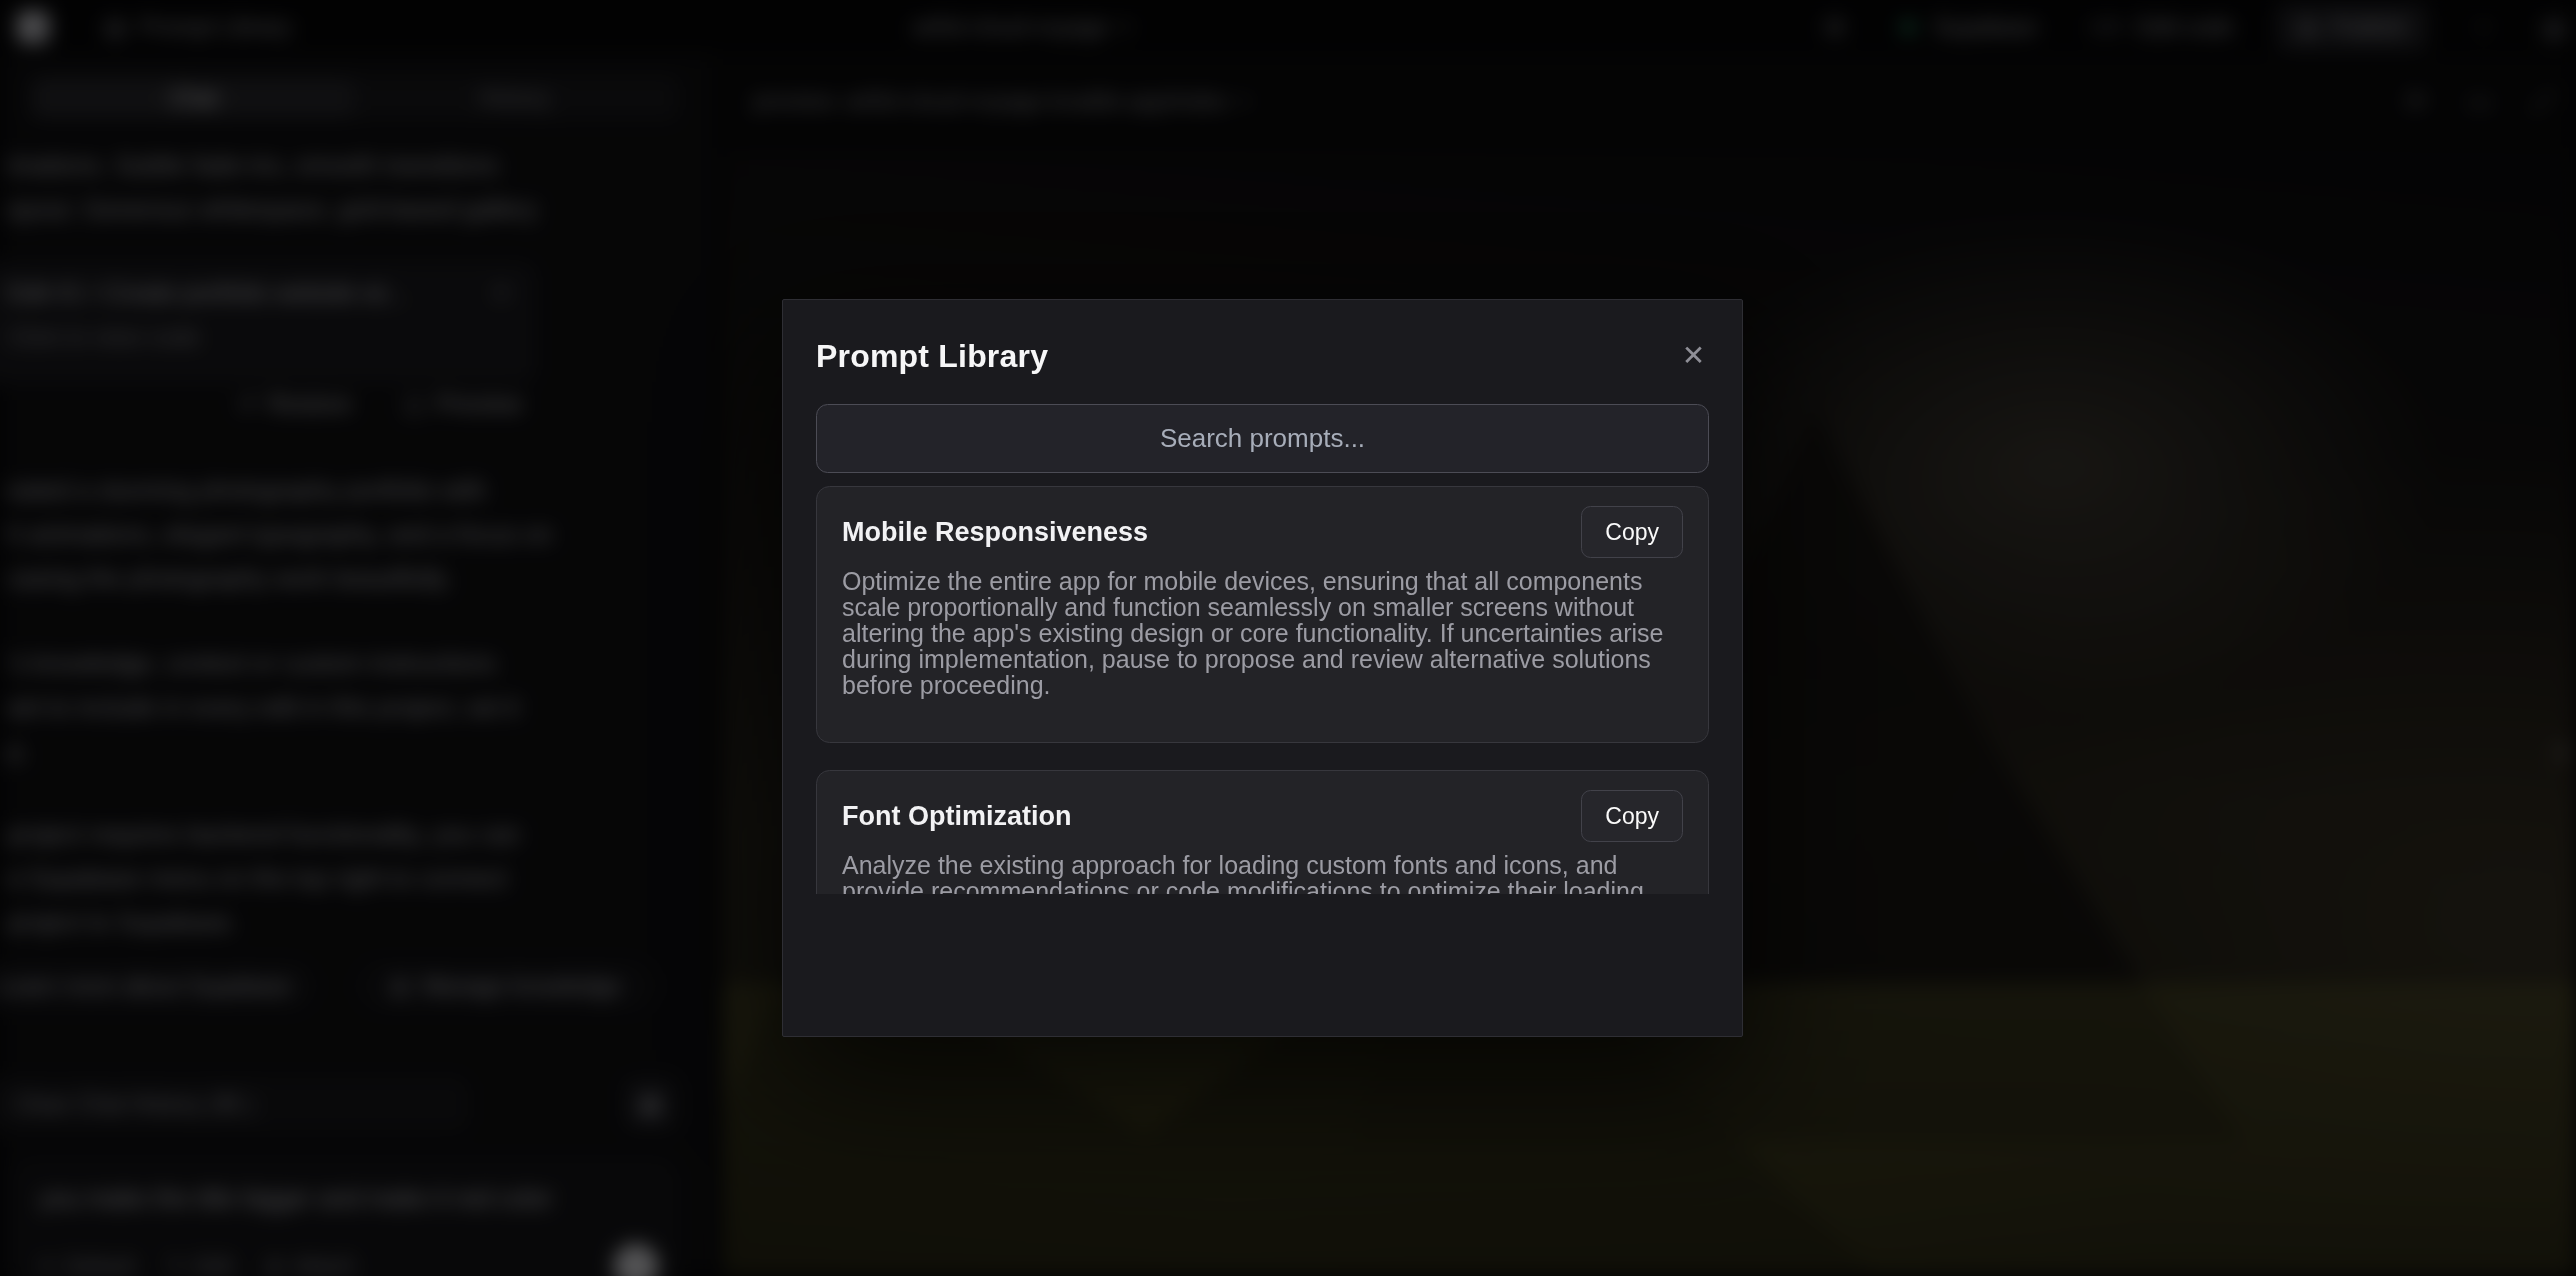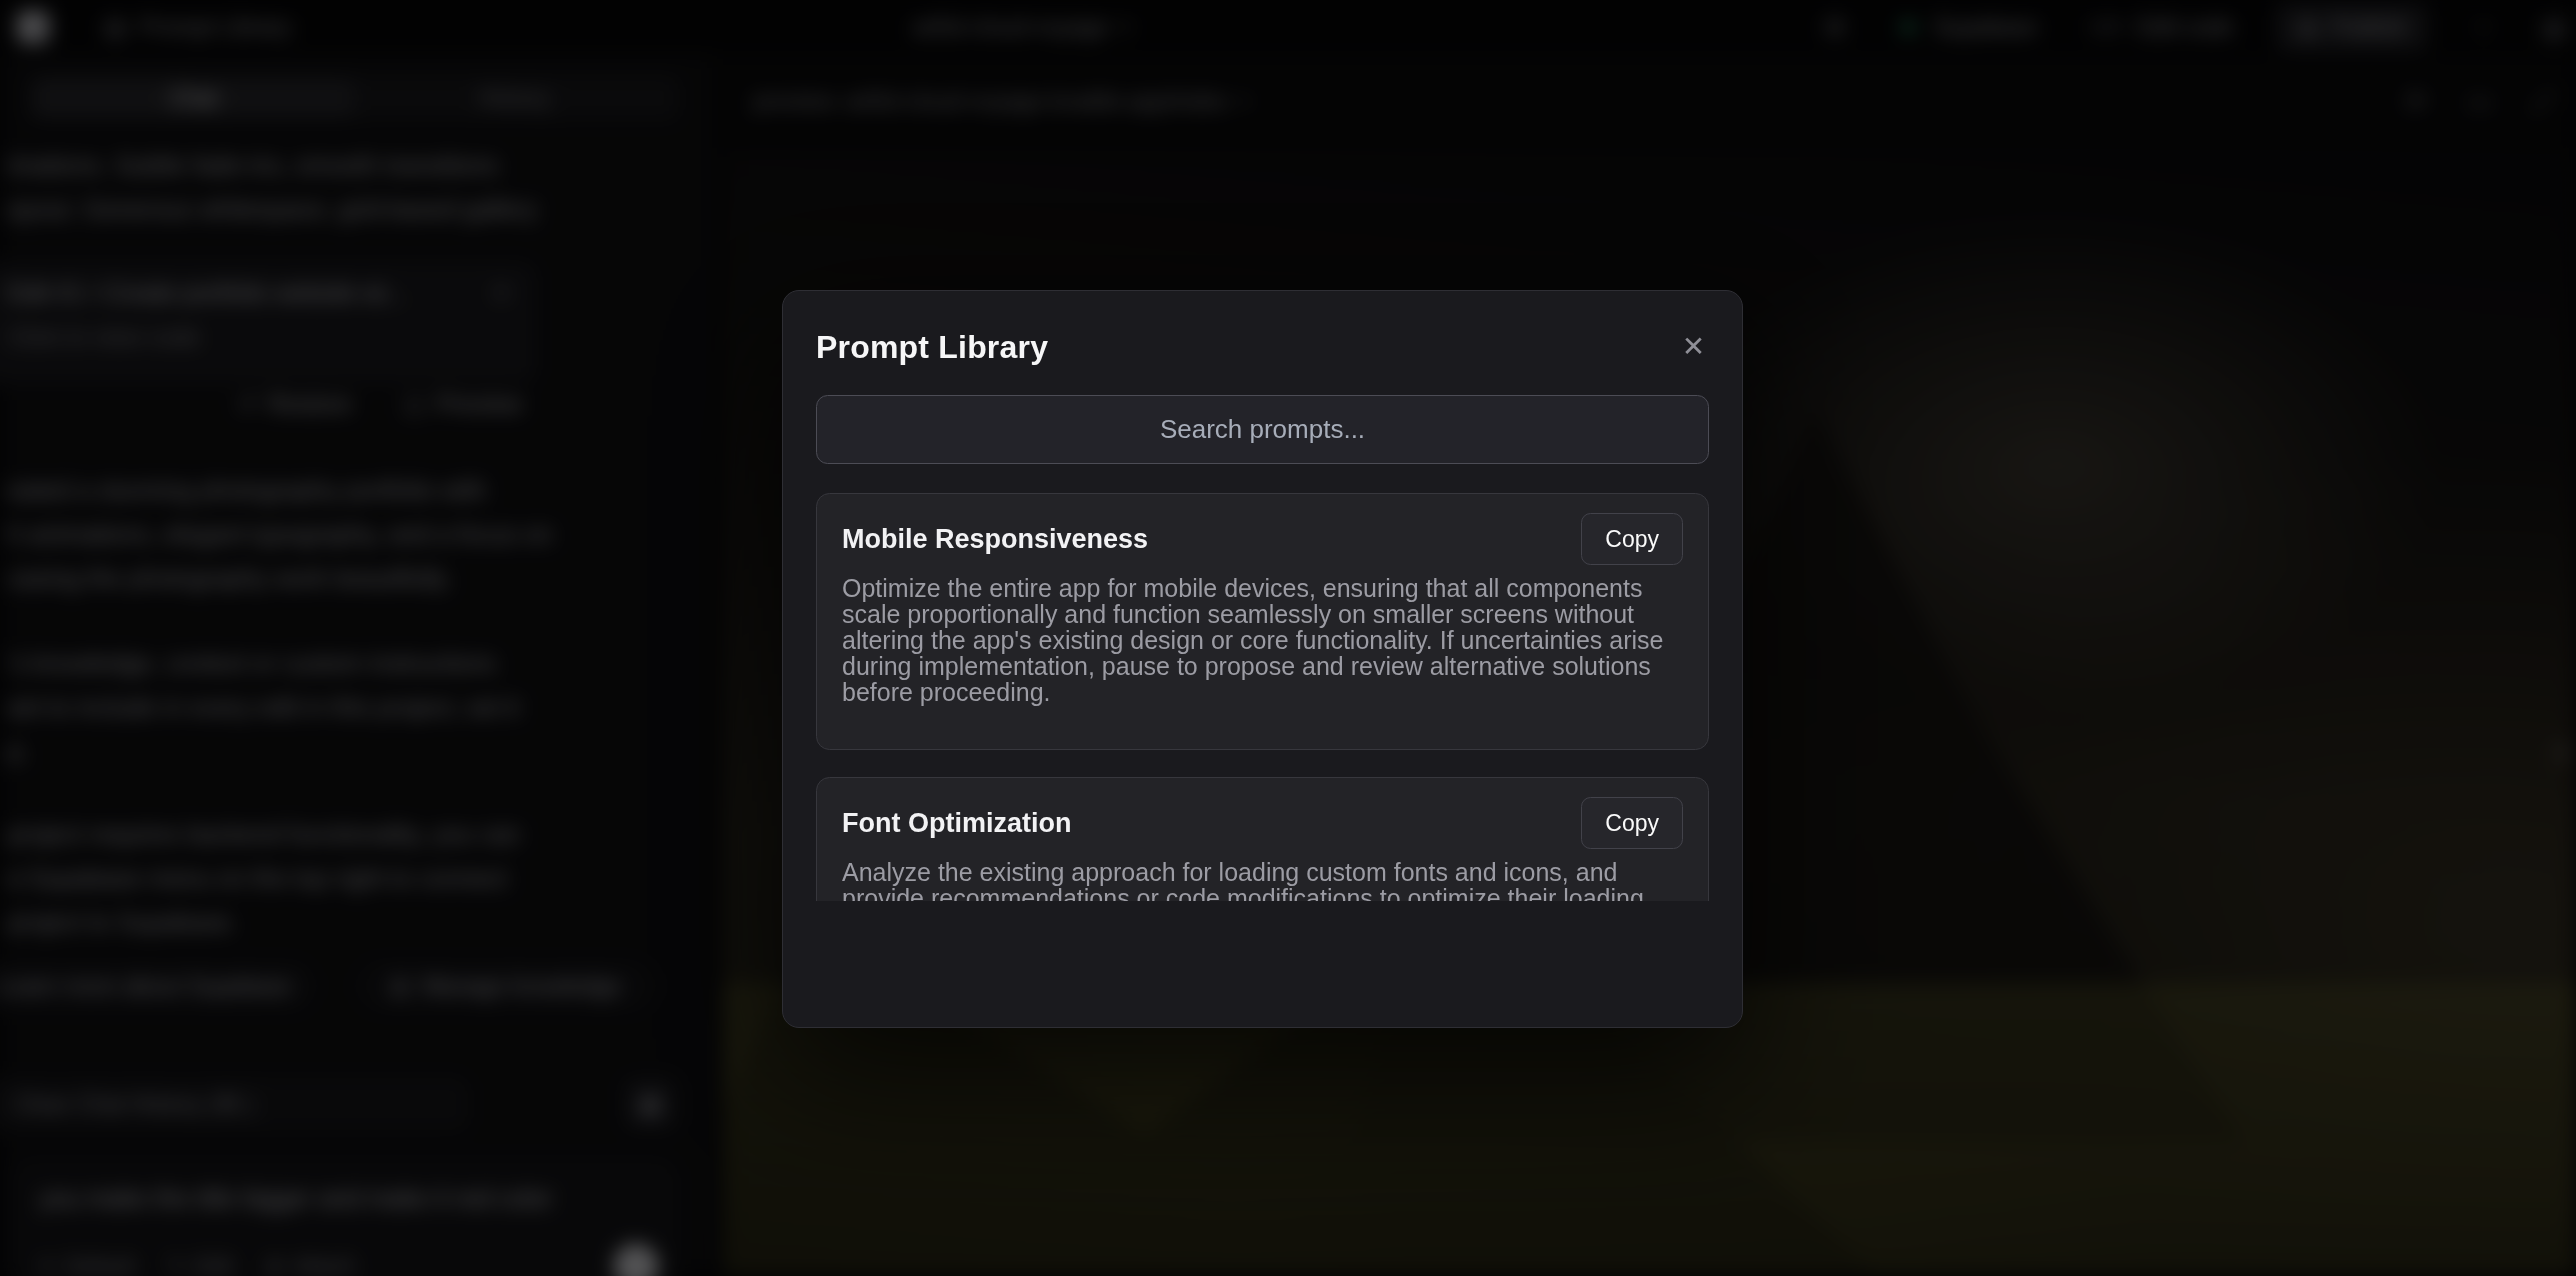--- a/index.html
+++ b/index.html
@@ -91,31 +91,31 @@
            clip-path:polygon(0 100%,18% 30%,34% 55%,52% 10%,70% 48%,100% 100%);}
   .ridge-b{position:absolute;left:-6%;top:44%;width:72%;height:62%;background:#100f0d;opacity:.8;
            clip-path:polygon(0 100%,15% 40%,40% 70%,65% 35%,100% 100%);}
   .ground{position:absolute;left:-2%;bottom:-6%;width:106%;height:32%;
           background:linear-gradient(180deg,rgba(92,90,42,.45),rgba(38,36,19,.9));}
   .chev-right{position:absolute;right:7.7px;top:578px;font-size:42px;color:rgba(235,235,235,.55);}
 
   
   .overlay{position:absolute;inset:0;background:rgba(0,0,0,.60);}
 
-  .modal{position:absolute;left:782px;top:290px;width:961px;height:738px;background:#1a1a1e;
-         border:1px solid #2e2e34;border-radius:17px;box-shadow:0 48px 135px rgba(0,0,0,.75);
+  .modal{position:absolute;left:782px;top:299px;width:961px;height:738px;background:#1a1a1e;
+         border:1px solid #2e2e34;border-radius:2px;box-shadow:0 48px 135px rgba(0,0,0,.75);
          padding:33px;overflow:hidden;}
   .modal-head{display:flex;align-items:center;justify-content:space-between;height:46px;}
   .modal-head h2{margin:0;font-size:32px;font-weight:600;color:#f6f6f7;letter-spacing:0.2px;}
   .close{background:none;border:none;color:#8f8f97;font-size:28px;cursor:pointer;padding:3.9px;line-height:1;}
   .search{display:block;width:100%;height:69px;margin-top:25px;background:#232329;border:1px solid #4c4c55;
           border-radius:11.6px;padding:0 25px;font-size:26px;color:#e4e4e8;outline:none;
           font-family:"Liberation Sans","DejaVu Sans",sans-serif;text-align:center;}
   .search::placeholder{color:#a7adb9;}
-  .plist{margin-top:29px;height:408px;display:flex;flex-direction:column;gap:27px;overflow:hidden;}
+  .plist{margin-top:13px;height:408px;display:flex;flex-direction:column;gap:27px;overflow:hidden;}
   .pcard{flex:none;background:#232327;border:1px solid #37373d;border-radius:13.5px;padding:19px 25px;}
   .pcard.c1{height:257px;}
   .pcard.c2{height:164px;}
   .pcard.peek{height:116px;}
   .pc-head{display:flex;align-items:center;justify-content:space-between;}
   .pc-head h3{margin:0;font-size:27px;font-weight:600;color:#f2f2f4;}
   .copy{height:52px;padding:0 23px;background:#26262b;border:1px solid #42424a;border-radius:9.6px;
         color:#fafafa;font-size:23px;cursor:pointer;font-family:inherit;}
   .pcard p{margin:9.6px 0 0;font-size:25px;line-height:26px;color:#9c9ca4;}
 </style>

